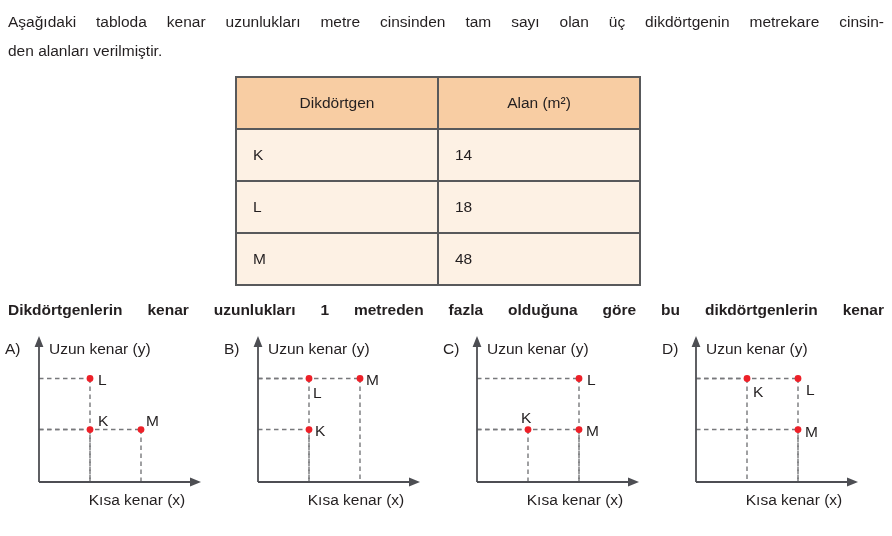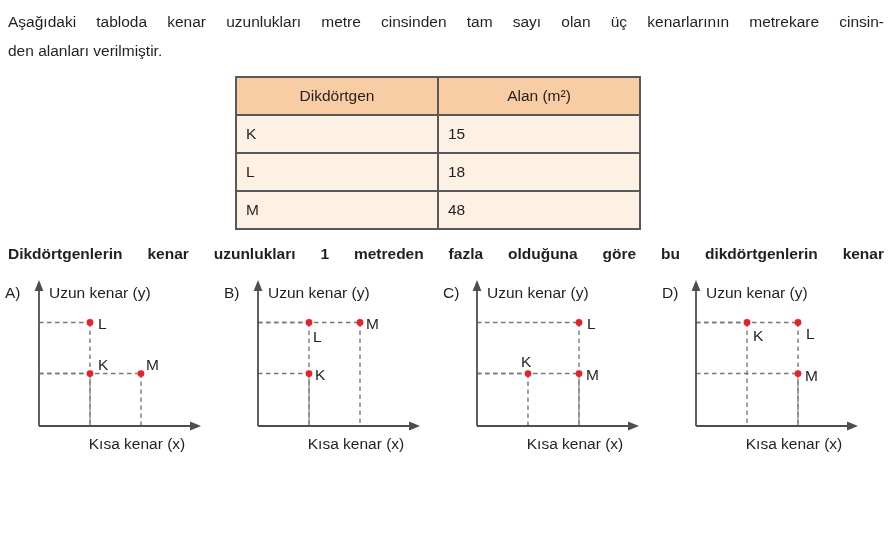--- a/index.html
+++ b/index.html
@@ -13,51 +13,51 @@
     font-family:"Liberation Sans","DejaVu Sans",sans-serif;color:var(--text);
   }
   .page{padding:7px 8px 0 8px}
   .para{font-size:15.5px;line-height:29px;margin:0}
   .para .line{display:block}
   .para .jline{text-align:justify;text-align-last:justify}
   .q{font-weight:bold;}
   .mid{margin-top:9px}
   table.area{border-collapse:collapse;margin:11px 0 0 227px}
   table.area th, table.area td{
-    width:202px;height:31px;padding:9px;vertical-align:middle;
+    width:202px;height:31px;padding:16px;vertical-align:middle;
     font-size:15.5px;font-weight:normal;border:2px solid var(--table-border);
   }
   table.area thead th{background:var(--table-header-bg)}
   table.area tbody td{background:var(--table-row-bg)}
   .options-row{display:flex;margin:5px 0 0 -5px}
   .option{width:219px;flex:0 0 auto}
   svg{display:block}
   svg text{font-size:15.5px;fill:var(--text)}
 </style>
 </head>
 <body>
 
 <div class="page">
 
   <p class="para">
-    <span class="line jline">Aşağıdaki tabloda kenar uzunlukları metre cinsinden tam sayı olan üç kenarlarının metrekare cinsin-</span>
+    <span class="line jline">Aşağıdaki tabloda kenar uzunlukları metre cinsinden tam sayı olan üç dikdörtgenin metrekare cinsin-</span>
     <span class="line">den alanları verilmiştir.</span>
   </p>
 
   <table class="area">
     <thead>
       <tr>
         <th>Dikdörtgen</th>
         <th>Alan (m²)</th>
       </tr>
     </thead>
     <tbody>
       <tr>
         <td>K</td>
-        <td>15</td>
+        <td>14</td>
       </tr>
       <tr>
         <td>L</td>
         <td>18</td>
       </tr>
       <tr>
         <td>M</td>
         <td>48</td>
       </tr>
     </tbody>

